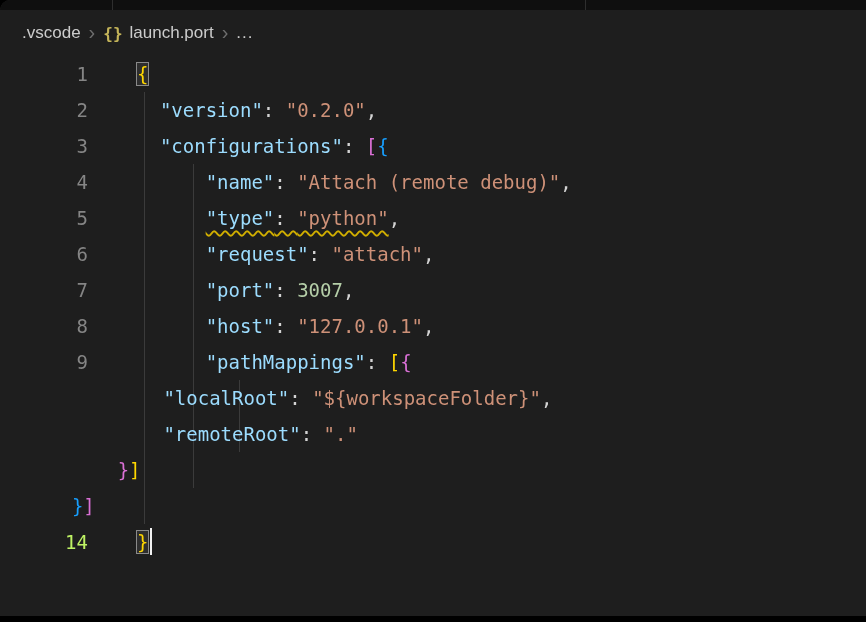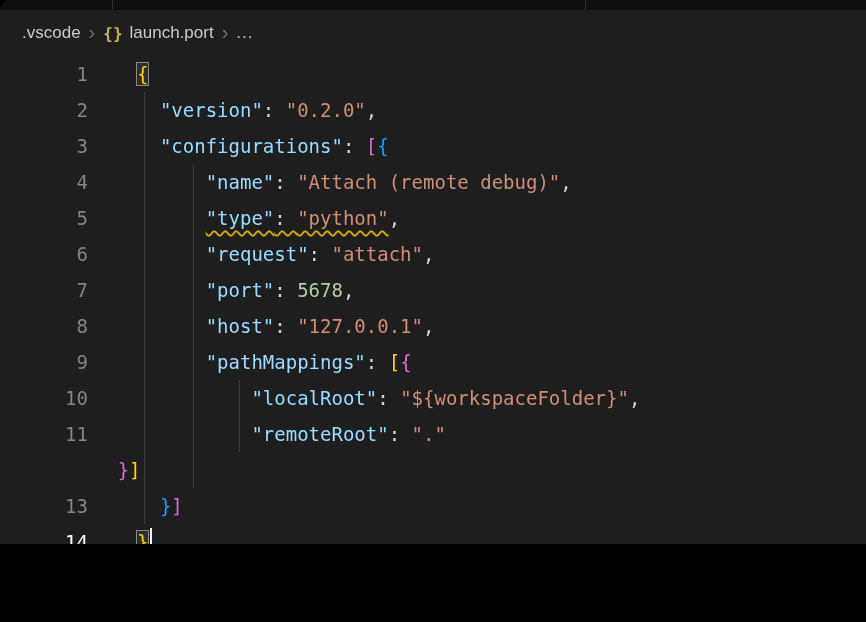--- a/index.html
+++ b/index.html
@@ -6,21 +6,21 @@
     margin: 0;
     padding: 0;
     width: 866px;
     height: 622px;
     background: #000000;
     overflow: hidden;
   }
   .app {
     position: relative;
     width: 866px;
-    height: 544px;
+    height: 616px;
     background: #1e1e1e;
     border-top-left-radius: 10px;
     overflow: hidden;
   }
   .topbar {
     position: relative;
     height: 10px;
     background: #0f0f0f;
     border-top-left-radius: 10px;
   }
@@ -82,21 +82,21 @@
     line-height: 36px;
     z-index: 1;
   }
   .ln {
     flex: 0 0 88px;
     width: 88px;
     text-align: right;
     color: #858585;
     user-select: none;
   }
-  .line.active .ln { color: #ffffff; }
+  .line.active .ln { color: #bef264; }
   .content {
     padding-left: 49px;
     white-space: pre;
     color: #d4d4d4;
   }
   .tok-ws    { color: #d4d4d4; }
   .tok-key   { color: #9cdcfe; }
   .tok-str   { color: #ce9178; }
   .tok-num   { color: #b5cea8; }
   .tok-punct { color: #d4d4d4; }
@@ -167,43 +167,40 @@
         <div class="line">
           <span class="ln">5</span>
           <span class="content"><span class="tok-ws">      </span><span class="tok-key squiggle">"type"</span><span class="tok-punct squiggle">: </span><span class="tok-str squiggle">"python"</span><span class="tok-punct">,</span></span>
         </div>
         <div class="line">
           <span class="ln">6</span>
           <span class="content"><span class="tok-ws">      </span><span class="tok-key">"request"</span><span class="tok-punct">: </span><span class="tok-str">"attach"</span><span class="tok-punct">,</span></span>
         </div>
         <div class="line">
           <span class="ln">7</span>
-          <span class="content"><span class="tok-ws">      </span><span class="tok-key">"port"</span><span class="tok-punct">: </span><span class="tok-num">5678</span><span class="tok-punct">,</span></span>
+          <span class="content"><span class="tok-ws">      </span><span class="tok-key">"port"</span><span class="tok-punct">: </span><span class="tok-num">3007</span><span class="tok-punct">,</span></span>
         </div>
         <div class="line">
           <span class="ln">8</span>
           <span class="content"><span class="tok-ws">      </span><span class="tok-key">"host"</span><span class="tok-punct">: </span><span class="tok-str">"127.0.0.1"</span><span class="tok-punct">,</span></span>
         </div>
         <div class="line">
           <span class="ln">9</span>
           <span class="content"><span class="tok-ws">      </span><span class="tok-key">"pathMappings"</span><span class="tok-punct">: </span><span class="tok-b1">[</span><span class="tok-b2">{</span></span>
         </div>
         <div class="line">
-          <span class="ln">10</span>
           <span class="content"><span class="tok-ws">          </span><span class="tok-key">"localRoot"</span><span class="tok-punct">: </span><span class="tok-str">"${workspaceFolder}"</span><span class="tok-punct">,</span></span>
         </div>
         <div class="line">
-          <span class="ln">11</span>
           <span class="content"><span class="tok-ws">          </span><span class="tok-key">"remoteRoot"</span><span class="tok-punct">: </span><span class="tok-str">"."</span></span>
         </div>
         <div class="line">
           <span class="content"><span class="tok-ws">      </span><span class="tok-b2">}</span><span class="tok-b1">]</span></span>
         </div>
         <div class="line">
-          <span class="ln">13</span>
           <span class="content"><span class="tok-ws">  </span><span class="tok-b3">}</span><span class="tok-b2">]</span></span>
         </div>
         <div class="line active">
           <span class="ln">14</span>
           <span class="content"><span class="tok-b1 match">}</span><span class="cursor"></span></span>
         </div>
       </div>
   </div>
 
 </div>

